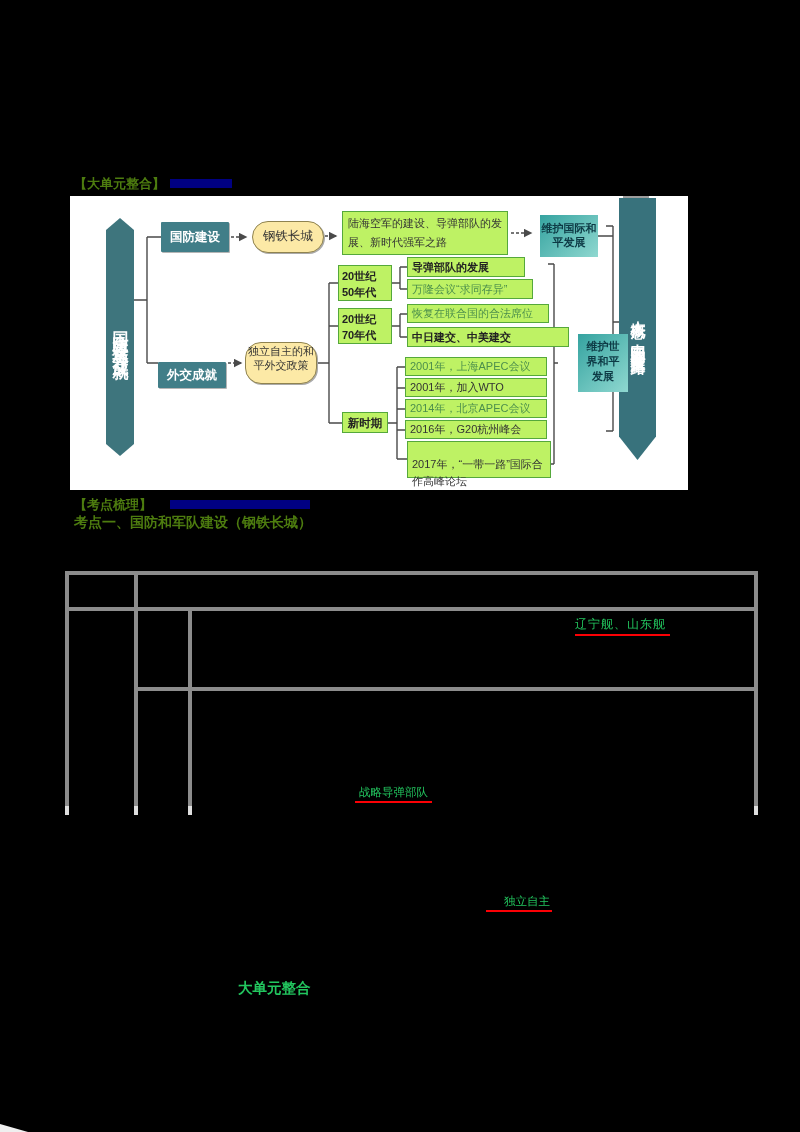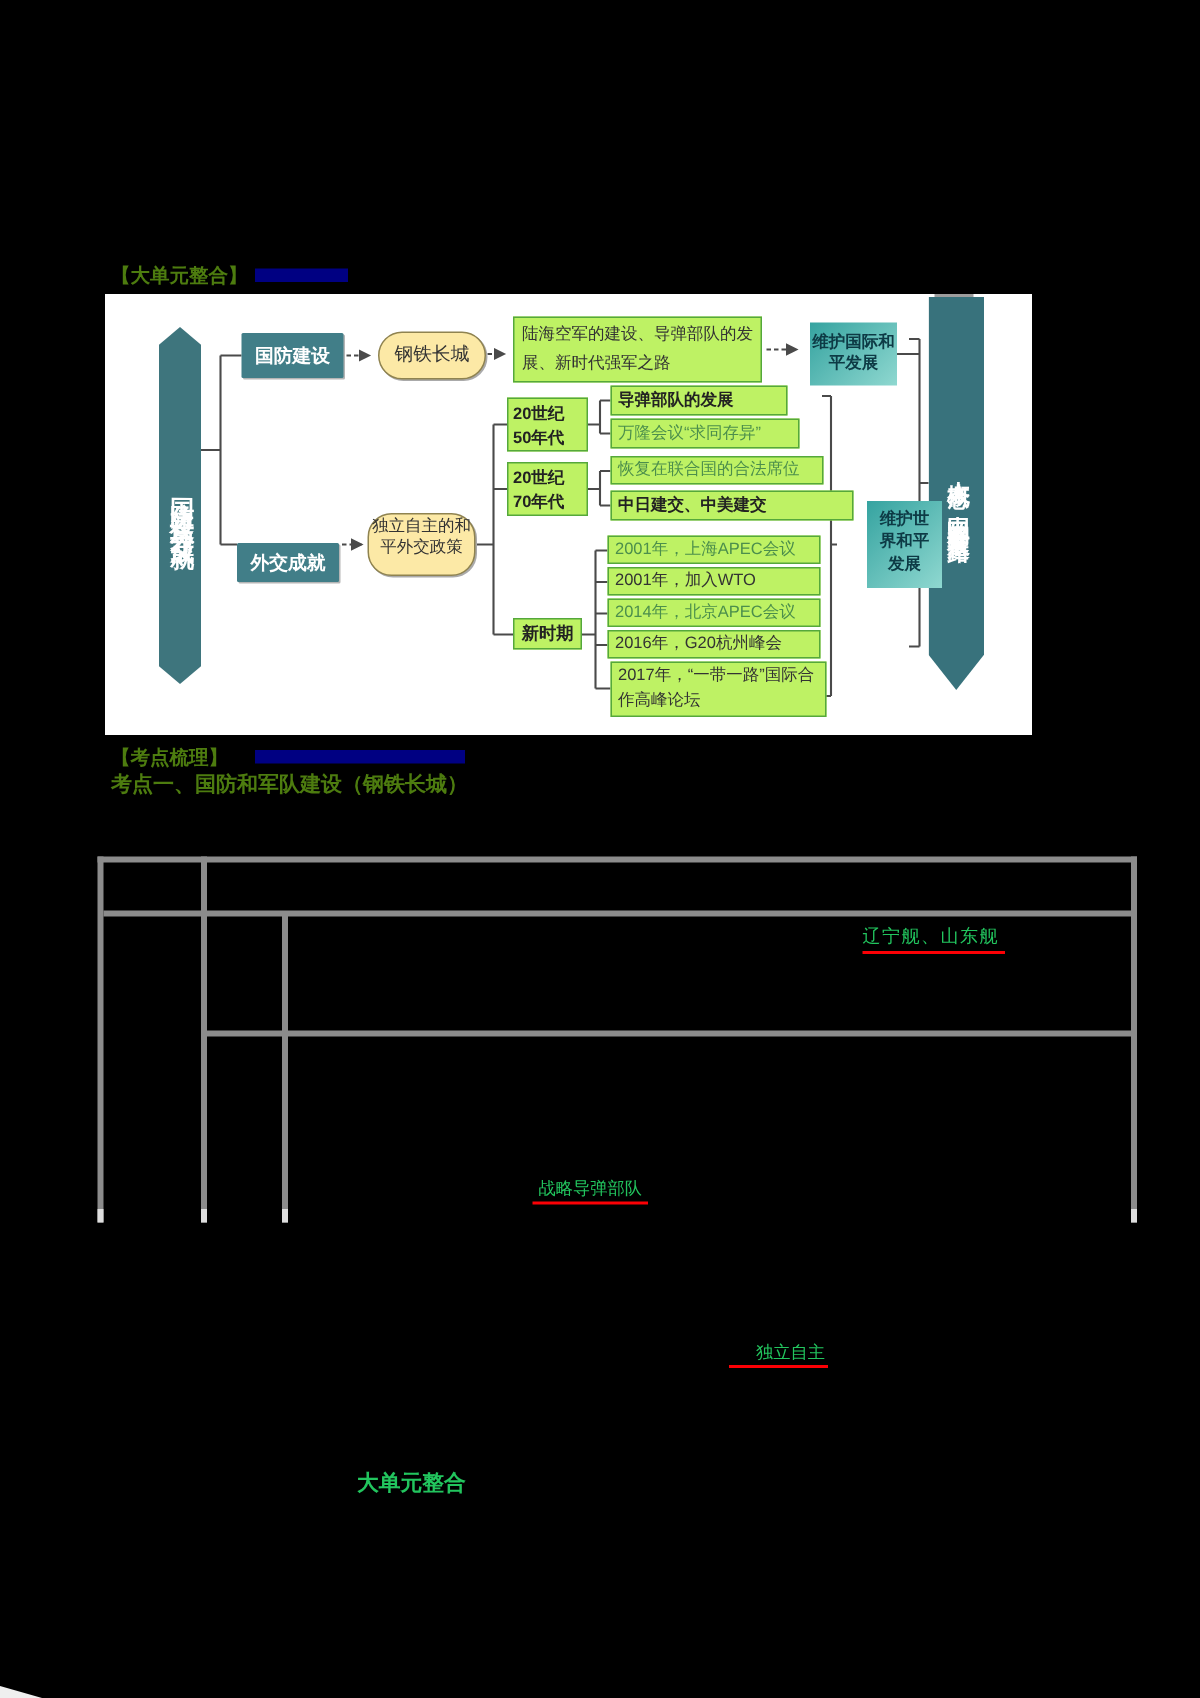--- a/index.html
+++ b/index.html
@@ -99,21 +99,21 @@
     <div class="gbox gbold" style="left:337px;top:61px;width:118px;height:20px;line-height:18px;">导弹部队的发展</div>
     <div class="gbox ggreen" style="left:337px;top:83px;width:126px;height:20px;line-height:18px;">万隆会议“求同存异”</div>
 
     <div class="gbox ggreen" style="left:337px;top:108px;width:142px;height:19px;line-height:17px;">恢复在联合国的合法席位</div>
     <div class="gbox gbold" style="left:337px;top:131px;width:162px;height:20px;line-height:18px;">中日建交、中美建交</div>
 
     <div class="gbox ggreen" style="left:335px;top:161px;width:142px;height:19px;line-height:17px;">2001年，上海APEC会议</div>
     <div class="gbox" style="left:335px;top:182px;width:142px;height:19px;line-height:17px;">2001年，加入WTO</div>
     <div class="gbox ggreen" style="left:335px;top:203px;width:142px;height:19px;line-height:17px;">2014年，北京APEC会议</div>
     <div class="gbox" style="left:335px;top:224px;width:142px;height:19px;line-height:17px;">2016年，G20杭州峰会</div>
-    <div class="gbox" style="left:337px;top:245px;width:144px;height:37px;line-height:17px;padding:0 4px;">2017年，“一带一路”国际合作高峰论坛</div>
+    <div class="gbox" style="left:337px;top:245px;width:144px;height:37px;line-height:17px;padding:14px 4px;">2017年，“一带一路”国际合作高峰论坛</div>
   </div>
 
   <div class="bluehead h2">【考点梳理】</div>
   <div class="smear s2"></div>
   <div class="bluehead h3">考点一、国防和军队建设（钢铁长城）</div>
 
   <div class="tline" style="left:65px;top:571px;width:693px;height:4px;"></div>
   <div class="tline" style="left:69px;top:607px;width:689px;height:4px;"></div>
   <div class="tline" style="left:134px;top:687px;width:624px;height:4px;"></div>
   <div class="tline" style="left:65px;top:571px;width:4px;height:244px;"></div>

